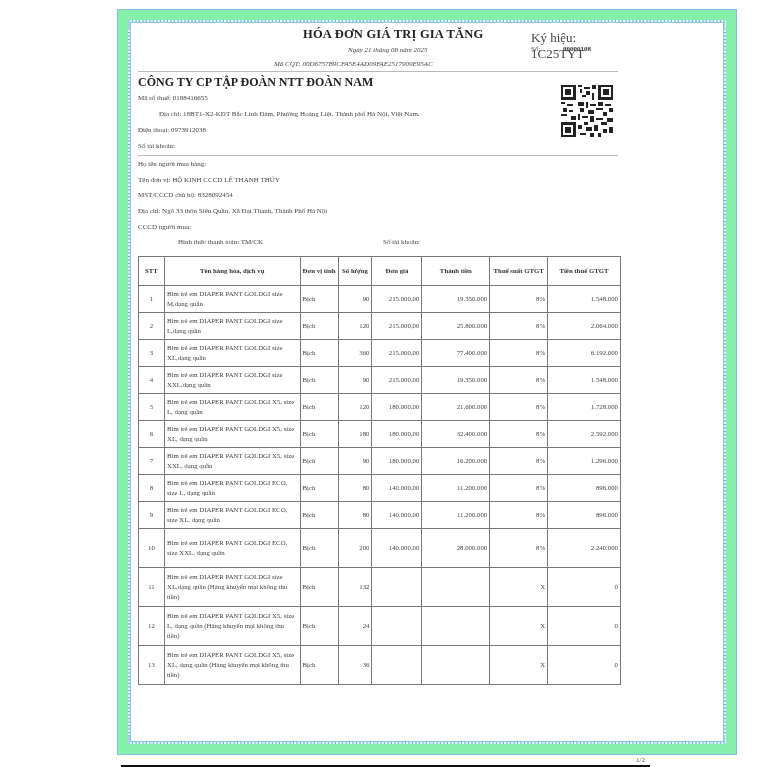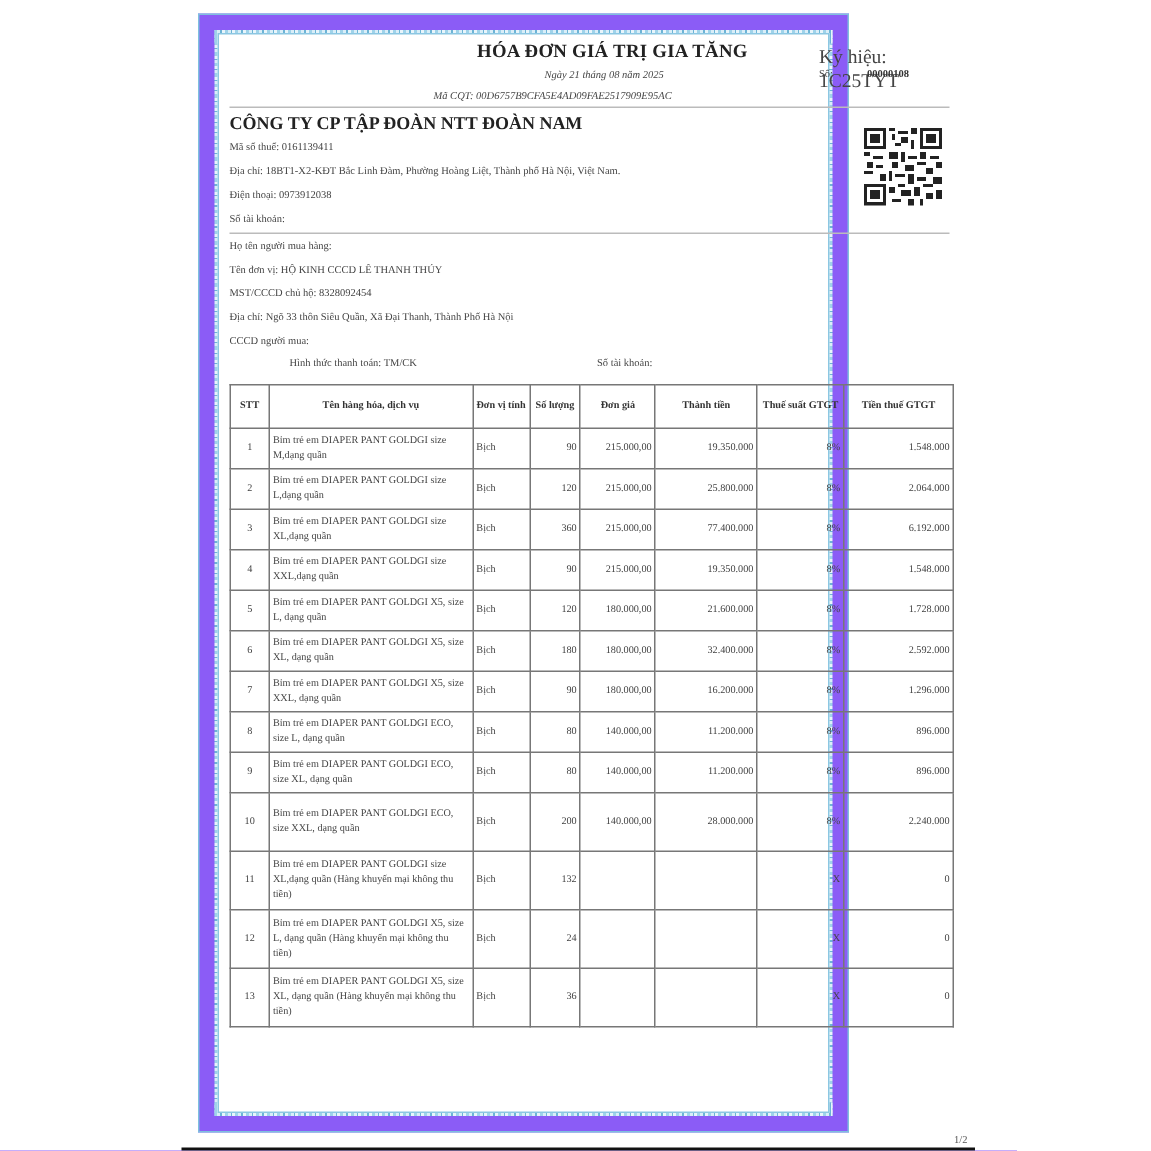--- a/index.html
+++ b/index.html
@@ -1,17 +1,17 @@
 <!DOCTYPE html>
 <html><head>
 <meta charset="utf-8">
 <style>
   html, body { margin:0; padding:0; }
   body { width:767px; height:767px; background:#ffffff; position:relative; overflow:hidden; font-family:"Liberation Serif", "DejaVu Serif", serif; color:#333; }
-  .page { position:absolute; left:132px; top:9px; width:434px; height:746px; background:#8b5cf6; }
+  .page { position:absolute; left:117px; top:9px; width:620px; height:746px; background:#86efac; }
   .frame-outer { position:absolute; left:0; top:0; right:0; bottom:0; border:1px solid #7fc0de; }
   .frame-pattern { position:absolute; left:2px; top:2px; right:2px; bottom:2px;
     border:9px solid transparent;
     background:
       repeating-linear-gradient(90deg, #9fd3ea 0 2px, #d9eef8 2px 4px, #6db4d6 4px 5px, #e8f5fb 5px 7px) top/100% 9px no-repeat,
       repeating-linear-gradient(90deg, #9fd3ea 0 2px, #d9eef8 2px 4px, #6db4d6 4px 5px, #e8f5fb 5px 7px) bottom/100% 9px no-repeat,
       repeating-linear-gradient(0deg, #9fd3ea 0 2px, #d9eef8 2px 4px, #6db4d6 4px 5px, #e8f5fb 5px 7px) left/9px 100% no-repeat,
       repeating-linear-gradient(0deg, #9fd3ea 0 2px, #d9eef8 2px 4px, #6db4d6 4px 5px, #e8f5fb 5px 7px) right/9px 100% no-repeat;
     box-sizing:border-box; }
   .frame-inner { position:absolute; left:13px; top:13px; right:13px; bottom:13px; border:1px solid #8cc7e2; background:#fff; }
@@ -52,22 +52,22 @@
 
       <div class="title">HÓA ĐƠN GIÁ TRỊ GIA TĂNG</div>
       <div class="date">Ngày 21 tháng 08 năm 2025</div>
       <div class="mcqt">Mã CQT: 00D6757B9CFA5E4AD09FAE2517909E95AC</div>
       <div class="symbol">Ký hiệu: 1C25TYT</div>
       <div class="serial-label">Số:</div>
       <div class="serial-value">00000108</div>
       <div class="hr"></div>
 
       <div class="company">CÔNG TY CP TẬP ĐOÀN NTT ĐOÀN NAM</div>
-      <div class="info" style="top:71px;">Mã số thuế: 0161139411</div>
-      <div class="info" style="top:87px;">Địa chỉ: 18BT1-X2-KĐT Bắc Linh Đàm, Phường Hoàng Liệt, Thành phố Hà Nội, Việt Nam.</div>
+      <div class="info" style="top:71px;">Mã số thuế: 0188416655</div>
+      <div class="info" style="top:87px;margin-left:21px;">Địa chỉ: 18BT1-X2-KĐT Bắc Linh Đàm, Phường Hoàng Liệt, Thành phố Hà Nội, Việt Nam.</div>
       <div class="info" style="top:103px;">Điện thoại: 0973912038</div>
       <div class="info" style="top:119px;">Số tài khoản:</div>
       <div class="hr" style="top:132px;"></div>
 
       <div class="info" style="top:137px;font-family:Liberation Serif, serif;">Họ tên người mua hàng:</div>
       <div class="info" style="top:153px;">Tên đơn vị: HỘ KINH CCCD LÊ THANH THÚY</div>
       <div class="info" style="top:168px;">MST/CCCD chủ hộ: 8328092454</div>
       <div class="info" style="top:184px;">Địa chỉ: Ngõ 33 thôn Siêu Quần, Xã Đại Thanh, Thành Phố Hà Nội</div>
       <div class="info" style="top:200px;">CCCD người mua:</div>
       <div class="info" style="top:215px;padding-left:40px;">Hình thức thanh toán: TM/CK</div>

